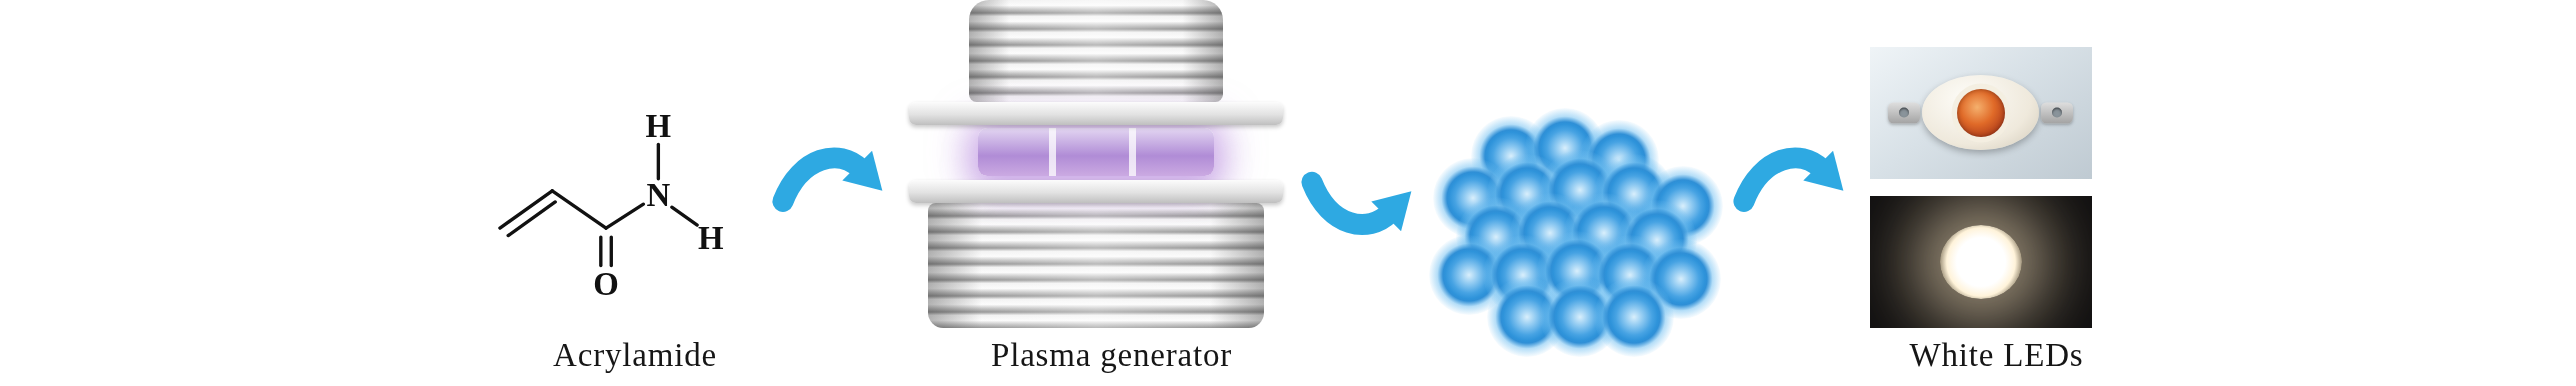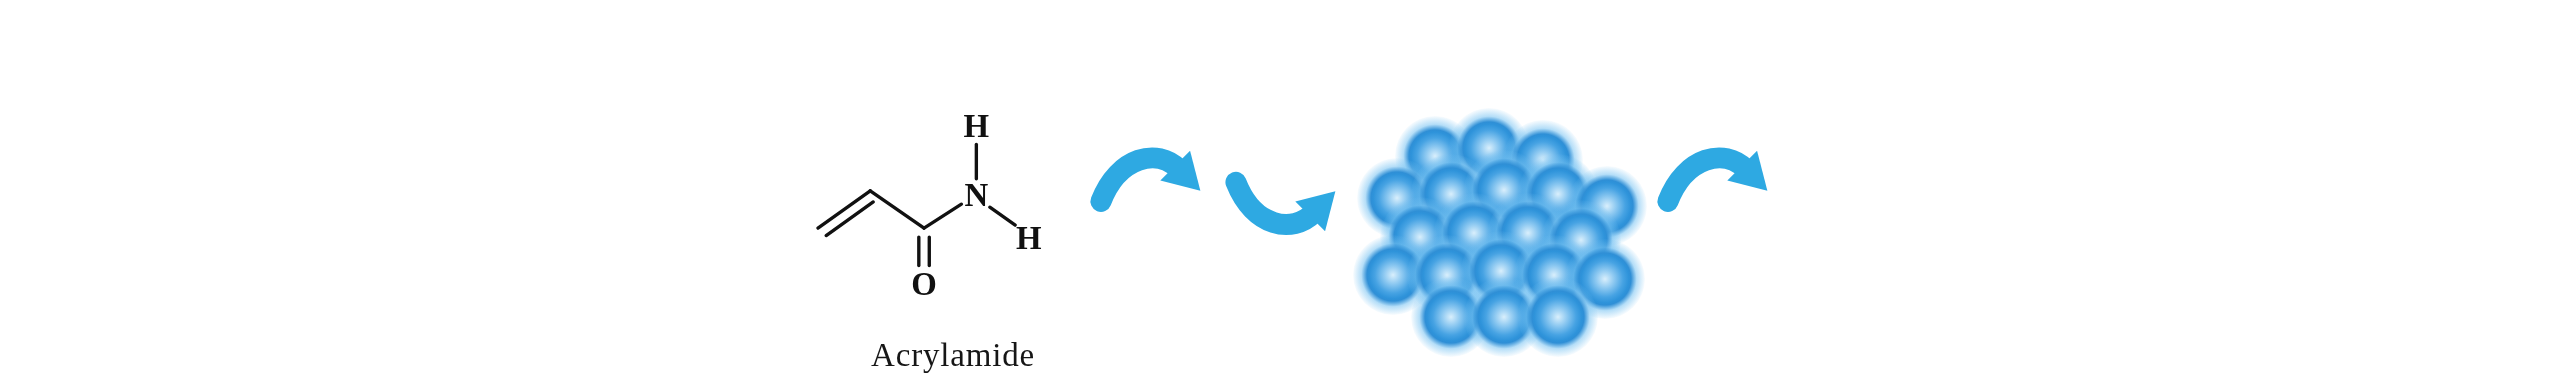--- a/index.html
+++ b/index.html
@@ -169,20 +169,32 @@
       <div class="caption">Acrylamide</div>
     </div>
 
     <svg class="arrow-svg arrow-1" viewBox="0 0 140 110">
       <path d="M10,82 C32,26 80,16 106,42" fill="none" stroke="#2EA9E2" stroke-width="26" stroke-linecap="round"></path>
       <g transform="translate(106,42) rotate(45)">
         <polygon points="-6,-26 38,0 -6,26" fill="#2EA9E2"></polygon>
       </g>
     </svg>
 
+    <div class="column">
+      <div class="plasma-stack">
+        <div class="fins fins-top"></div>
+        <div class="flange"></div>
+        <div class="tube-area">
+          <div class="glow-tube"></div>
+        </div>
+        <div class="flange"></div>
+        <div class="fins fins-bottom"></div>
+      </div>
+      <div class="caption">Plasma generator</div>
+    </div>
 
     <svg class="arrow-svg arrow-2" viewBox="0 0 140 110">
       <path d="M10,30 C32,86 80,94 106,68" fill="none" stroke="#2EA9E2" stroke-width="26" stroke-linecap="round"></path>
       <g transform="translate(106,68) rotate(-45)">
         <polygon points="-6,-26 38,0 -6,26" fill="#2EA9E2"></polygon>
       </g>
     </svg>
 
     <div class="column">
       <div class="dots-field">
@@ -209,16 +221,35 @@
       </div>
     </div>
 
     <svg class="arrow-svg arrow-3" viewBox="0 0 140 110">
       <path d="M10,82 C32,26 80,16 106,42" fill="none" stroke="#2EA9E2" stroke-width="26" stroke-linecap="round"></path>
       <g transform="translate(106,42) rotate(45)">
         <polygon points="-6,-26 38,0 -6,26" fill="#2EA9E2"></polygon>
       </g>
     </svg>
 
+    <div class="column">
+      <div class="led-stack">
+        <div class="led-photo">
+          <div class="led-tab led-tab-left">
+            <span class="tab-hole"></span>
+          </div>
+          <div class="led-body">
+            <div class="led-dome"></div>
+          </div>
+          <div class="led-tab led-tab-right">
+            <span class="tab-hole"></span>
+          </div>
+        </div>
+        <div class="led-glow-photo">
+          <div class="glow-orb"></div>
+        </div>
+      </div>
+      <div class="caption">White LEDs</div>
+    </div>
 
   </div>
 </div>
 
 
 </body></html>

